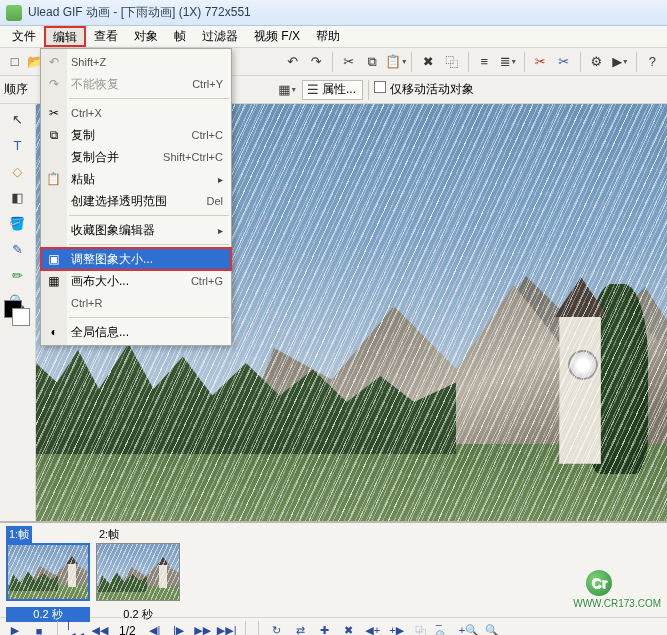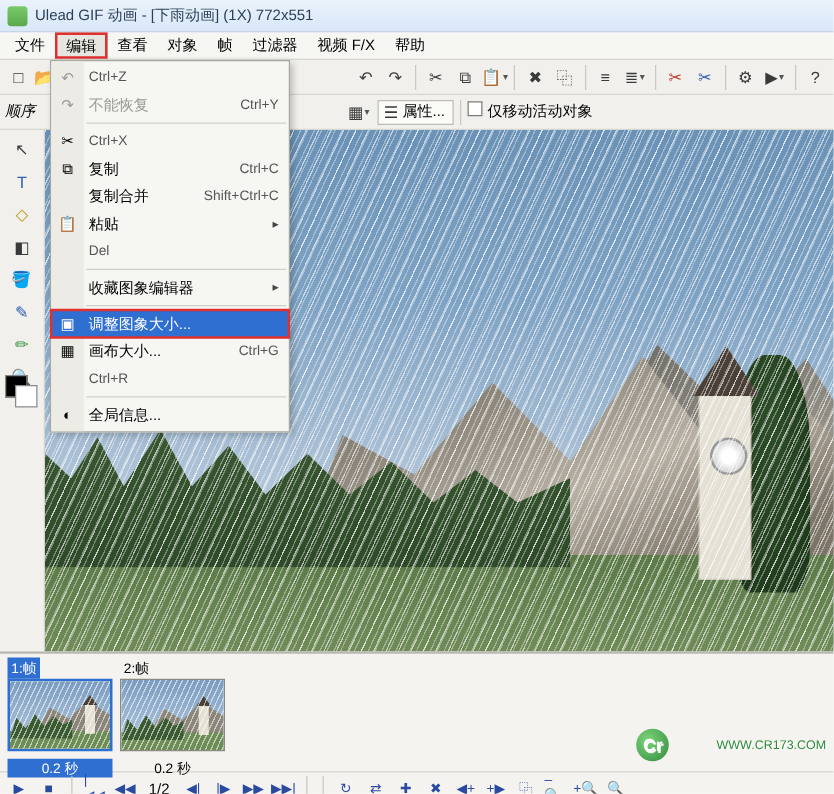--- a/index.html
+++ b/index.html
@@ -67,21 +67,21 @@
 .pbtn { width: 18px; height: 18px; display: flex; align-items: center; justify-content: center; color: #2a4aa0; font-size: 11px; }
 .props-box { display: inline-flex; align-items: center; border: 1px solid #bdbdb5; height: 20px; padding: 0 6px 0 4px; margin-left: 2px; background: #fbfbf8; }
 .chk { display: inline-block; width: 12px; height: 12px; border: 1px solid #7a7a74; margin-right: 4px; background: #fff; }
 
 .isvg { font-size: 13px; color: #3a3a3a; }
 .blue { color: #2f5fb0; }
 .green { color: #2f8f3a; }
 .red { color: #c0392b; }
 .yellow { color: #c09820; }
 
-.watermark { position: absolute; right: 6px; bottom: 26px; font-size: 20px; font-weight: bold; font-style: italic; color: #2e8b3d; text-shadow: 1px 1px 0 #fff; display: flex; align-items: center; gap: 2px; }
+.watermark { position: absolute; right: 6px; bottom: 26px; font-size: 20px; font-weight: bold; font-style: italic; color: #2e8b3d; text-shadow: 1px 1px 0 #fff; display: flex; align-items: center; gap: 2px; flex-direction: column; }
 .watermark .url { font-size: 10px; font-style: normal; font-weight: normal; color: #2e8b3d; display: block; margin-left: 36px; }
 .watermark .logo { width: 26px; height: 26px; background: radial-gradient(circle at 35% 35%, #7ed37a, #2e8b3d); border-radius: 50%; position: relative; font-style: normal; color:#fff; display:flex;align-items:center;justify-content:center;font-size:14px;font-weight:bold; }
 </style>
 </head>
 <body>
 
 <div class="titlebar">
   <span class="app-icon"></span>
   <span class="title">Ulead GIF 动画 - [下雨动画] (1X) 772x551</span>
 </div>
@@ -151,21 +151,21 @@
     </span>
     <span class="tbtn drp">
       <span class="isvg ">▶</span>
     </span>
     <span class="tsep"></span>
     <span class="tbtn">
       <span class="isvg ">?</span>
     </span>
   </div>
 <div class="toolbar-row" id="tb2">
-    <span style="margin-right: 4px; font-style: italic;">顺序</span>
+    <span style="margin-right: 4px;">顺序</span>
     <span class="tbtn">
       <span class="isvg ">▲</span>
     </span>
     <span class="tbtn">
       <span class="isvg ">▼</span>
     </span>
     <span style="width: 192px;"></span>
     <span class="tbtn drp">
       <span class="isvg ">▦</span>
     </span>
@@ -218,21 +218,21 @@
   <div class="swatches">
     <div class="sw sw1"></div>
     <div class="sw sw2"></div>
   </div>
 </div>
 
 <div class="dropdown" id="dropdown">
   <div class="gutter"></div>
 <div class="ditem disabled">
       <span class="dicn">↶</span>
-      <span class="sc">Ctrl+Z</span>
+      <span class="sc">Shift+Z</span>
     </div>
     <div class="ditem disabled">
       <span class="dicn">↷</span>
       <span class="label">不能恢复</span>
       <span class="sc">Ctrl+Y</span>
     </div>
     <div class="dsep"></div>
     <div class="ditem">
       <span class="dicn">✂</span>
       <span class="sc">Ctrl+X</span>
@@ -247,20 +247,21 @@
       <span class="label">复制合并</span>
       <span class="sc">Shift+Ctrl+C</span>
     </div>
     <div class="ditem sub">
       <span class="dicn">📋</span>
       <span class="label">粘贴</span>
       <span class="sc"></span>
     </div>
     <div class="ditem">
       <span class="dicn"></span>
+      <span class="label">创建选择透明范围</span>
       <span class="sc">Del</span>
     </div>
     <div class="dsep"></div>
     <div class="ditem sub">
       <span class="dicn"></span>
       <span class="label">收藏图象编辑器</span>
       <span class="sc"></span>
     </div>
     <div class="dsep"></div>
     <div class="ditem selected">

